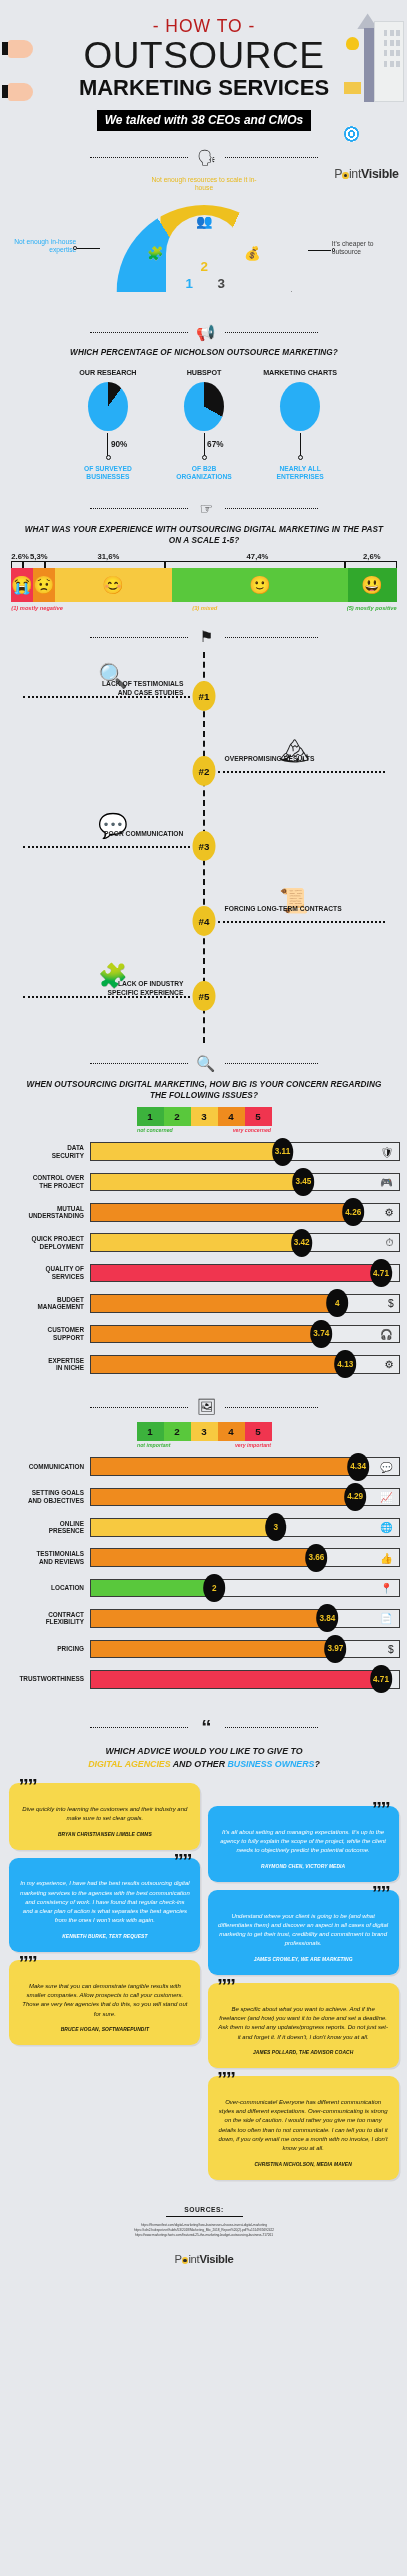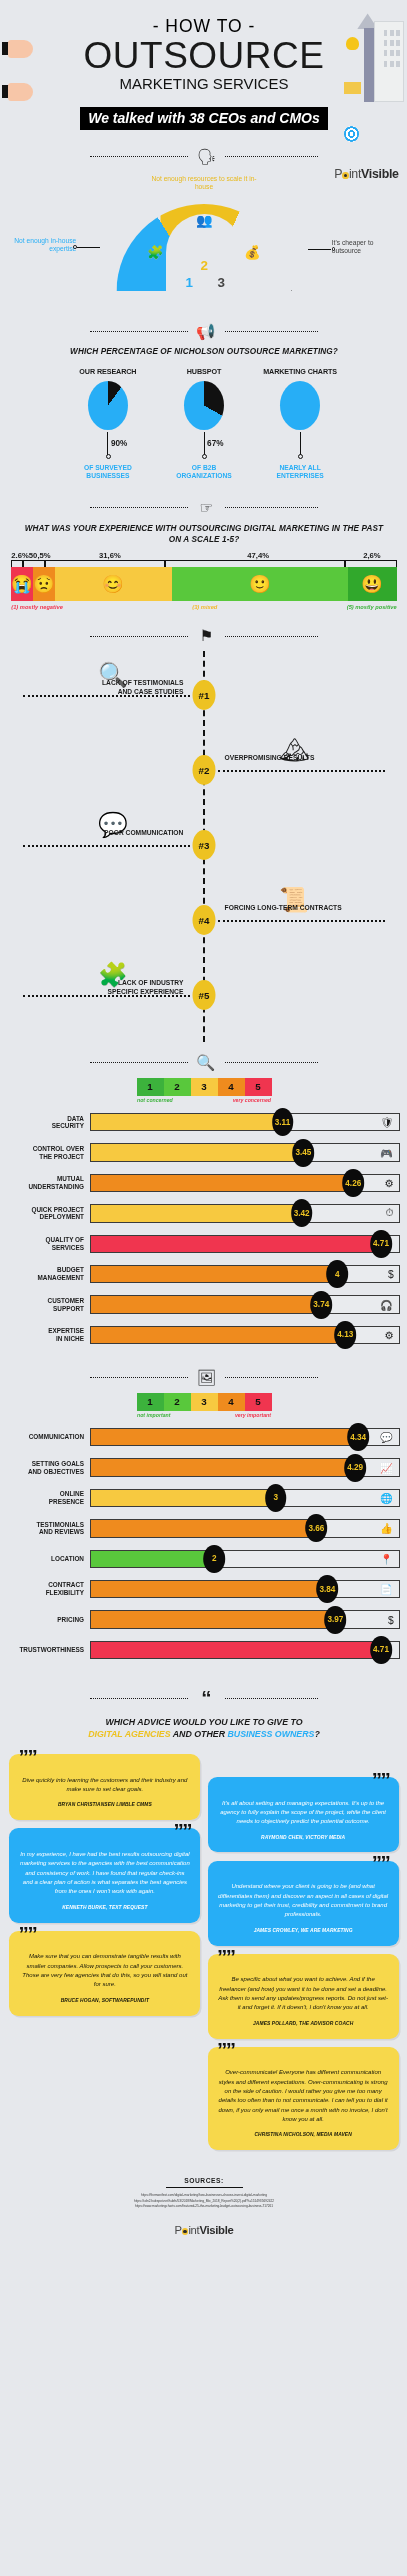--- a/index.html
+++ b/index.html
@@ -8,34 +8,34 @@
     background: #e6e8ec;
     font-family: "Liberation Sans", sans-serif;
     color: #1a1a1a;
     overflow-x: hidden;
   }
   .page { width: 408px; position: relative; background: #e6e8ec; }
 
   
   .header { position: relative; padding: 15.5px 0 5.2px; text-align: center; }
   .howto {
-    font-size: 17.5px; font-weight: 300; letter-spacing: 1px; color: #000000;
+    font-size: 17.5px; font-weight: 300; letter-spacing: 1px; color: #b91c1c;
     font-family: "Liberation Sans", sans-serif;
   }
   .outsource {
     font-size: 37px; font-weight: 300; letter-spacing: 0.5px; line-height: 0.95;
     color: #1a1a1a; margin-top: 1px;
   }
   .mktserv {
-    font-size: 15px; font-weight: normal; letter-spacing: 0px; margin-top: 2.1px;
+    font-size: 22px; font-weight: bold; letter-spacing: 0px; margin-top: 2.1px;
     color: #111;
   }
   .talkbar {
     display: inline-block; background: #000; color: #fff; font-style: italic;
-    font-weight: bold; font-size: 14px; padding: 3.6px 8.2px; margin-top: 15px; text-align: right;
+    font-weight: bold; font-size: 12px; padding: 3.6px 8.2px; margin-top: 9px; text-align: right;
   }
   .hand { position: absolute; width: 31px; height: 17.5px; }
   .hand .cuff { position:absolute; left:0; top:2.1px; width:7.2px; height:13.4px; background:#121212; }
   .hand .palm { position:absolute; left:6.2px; top:0; width:25px; height:17.5px;
     background:#f7c6a8; border-radius: 3.1px 9.3px 9.3px 3.1px; }
   .bldg { position:absolute; right:4.1px; top:9.3px; width:46px; height:93px; }
   .bldg .tower { position:absolute; right:0; top:11.3px; width:30px; height:81px; background:#eef0f0; border:0.5px solid #d3d7da;}
   .bldg .side { position:absolute; right:29px; top:18.5px; width:11.3px; height:74px; background:#8b8fa8; }
   .bldg .roof { position:absolute; right:26px; top:4.1px; width:20.6px; height:15.5px; background:#b9bdc8;
      clip-path: polygon(50% 0, 100% 100%, 0 100%); }
@@ -316,21 +316,21 @@
       <div class="dots"></div>
       <div class="sec-icon">☞</div>
       <div class="dots sm"></div>
     </div>
     <div class="sec-title">WHAT WAS YOUR EXPERIENCE WITH OUTSOURCING DIGITAL MARKETING IN THE PAST ON A SCALE 1-5?</div>
   </div>
 
   <div class="scaleblock">
     <div class="pctrow">
       <div class="pv" style="flex:2.6 1 0;">2.6%</div>
-      <div class="pv" style="flex:5.3 1 0;">50,5%</div>
+      <div class="pv" style="flex:5.3 1 0;">5,3%</div>
       <div class="pv" style="flex:31.6 1 0;">31,6%</div>
       <div class="pv" style="flex:47.4 1 0;">47,4%</div>
       <div class="pv" style="flex:13.2 1 0;">2,6%</div>
     </div>
     <div class="bracketrow">
       <div class="brk" style="flex:2.6 1 0;"></div>
       <div class="brk" style="flex:5.3 1 0;"></div>
       <div class="brk" style="flex:31.6 1 0;"></div>
       <div class="brk" style="flex:47.4 1 0;"></div>
       <div class="brk" style="flex:13.2 1 0;"></div>
@@ -395,20 +395,21 @@
       <div class="badge">#5</div>
     </div>
   </div>
 
   <div class="sec-head" style="padding-top:13.4px;">
     <div class="divider">
       <div class="dots"></div>
       <div class="sec-icon">🔍</div>
       <div class="dots sm"></div>
     </div>
+    <div class="sec-title">WHEN OUTSOURCING DIGITAL MARKETING, HOW BIG IS YOUR CONCERN REGARDING THE FOLLOWING ISSUES?</div>
 
     <div class="legendbar">
       <div class="lb" style="background:#3cb23c;">1</div>
       <div class="lb" style="background:#59c83c;">2</div>
       <div class="lb" style="background:#f7c940;">3</div>
       <div class="lb" style="background:#ef8b1e;">4</div>
       <div class="lb" style="background:#f0354f;">5</div>
     </div>
     <div class="legcaps">
       <div class="inner">

